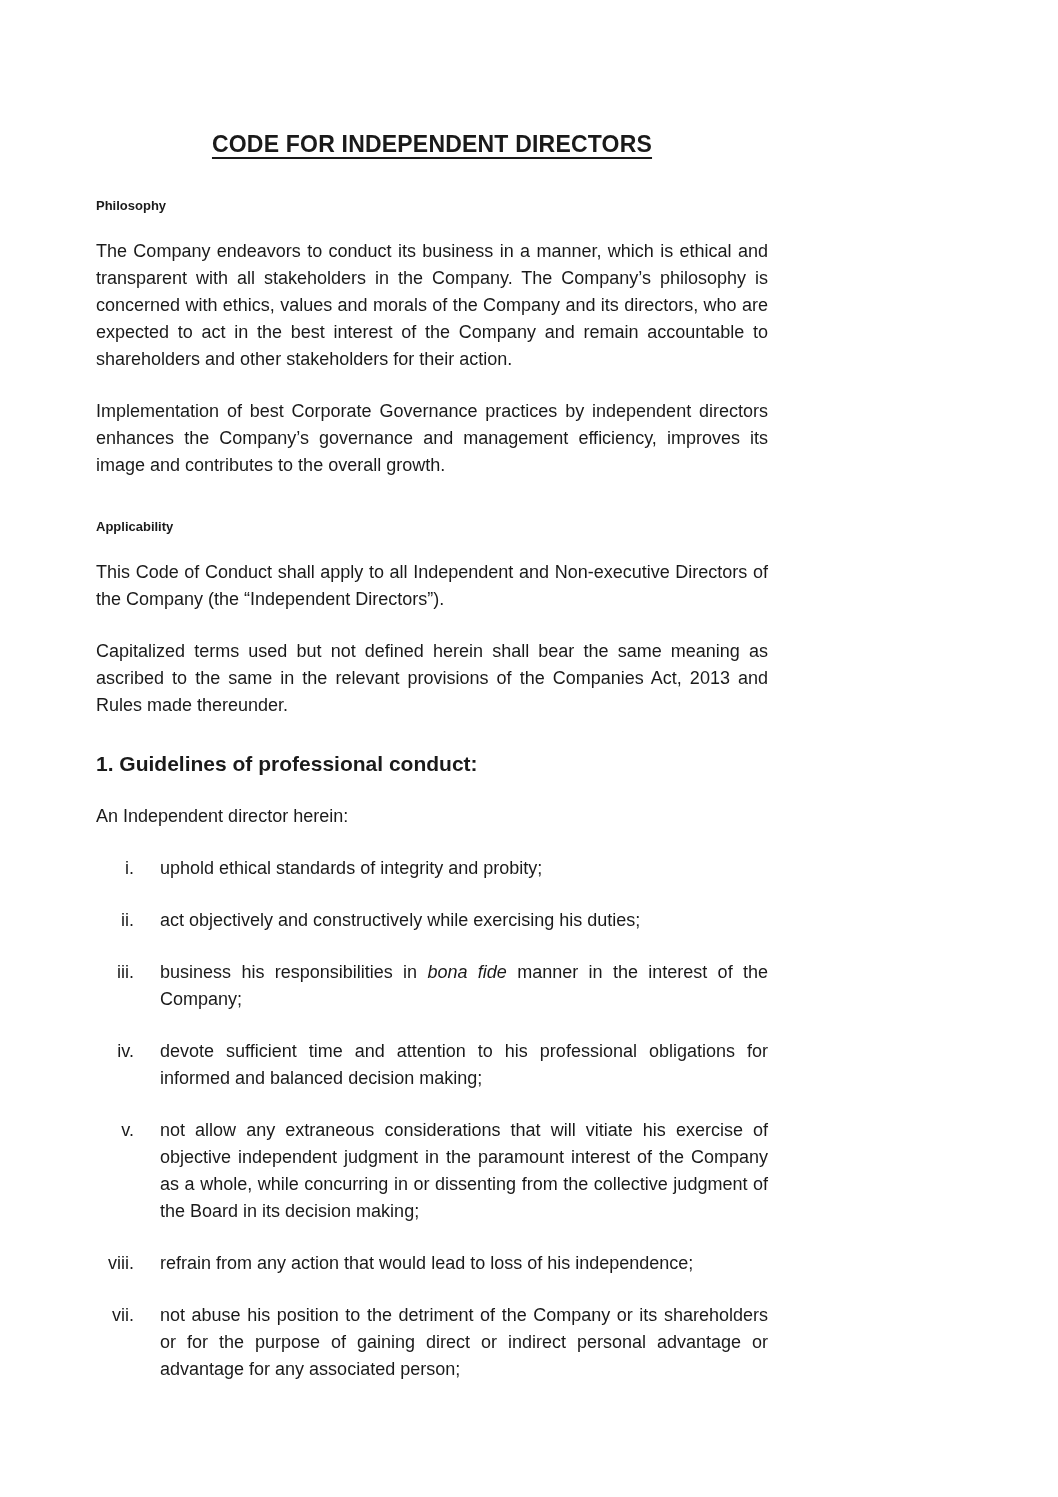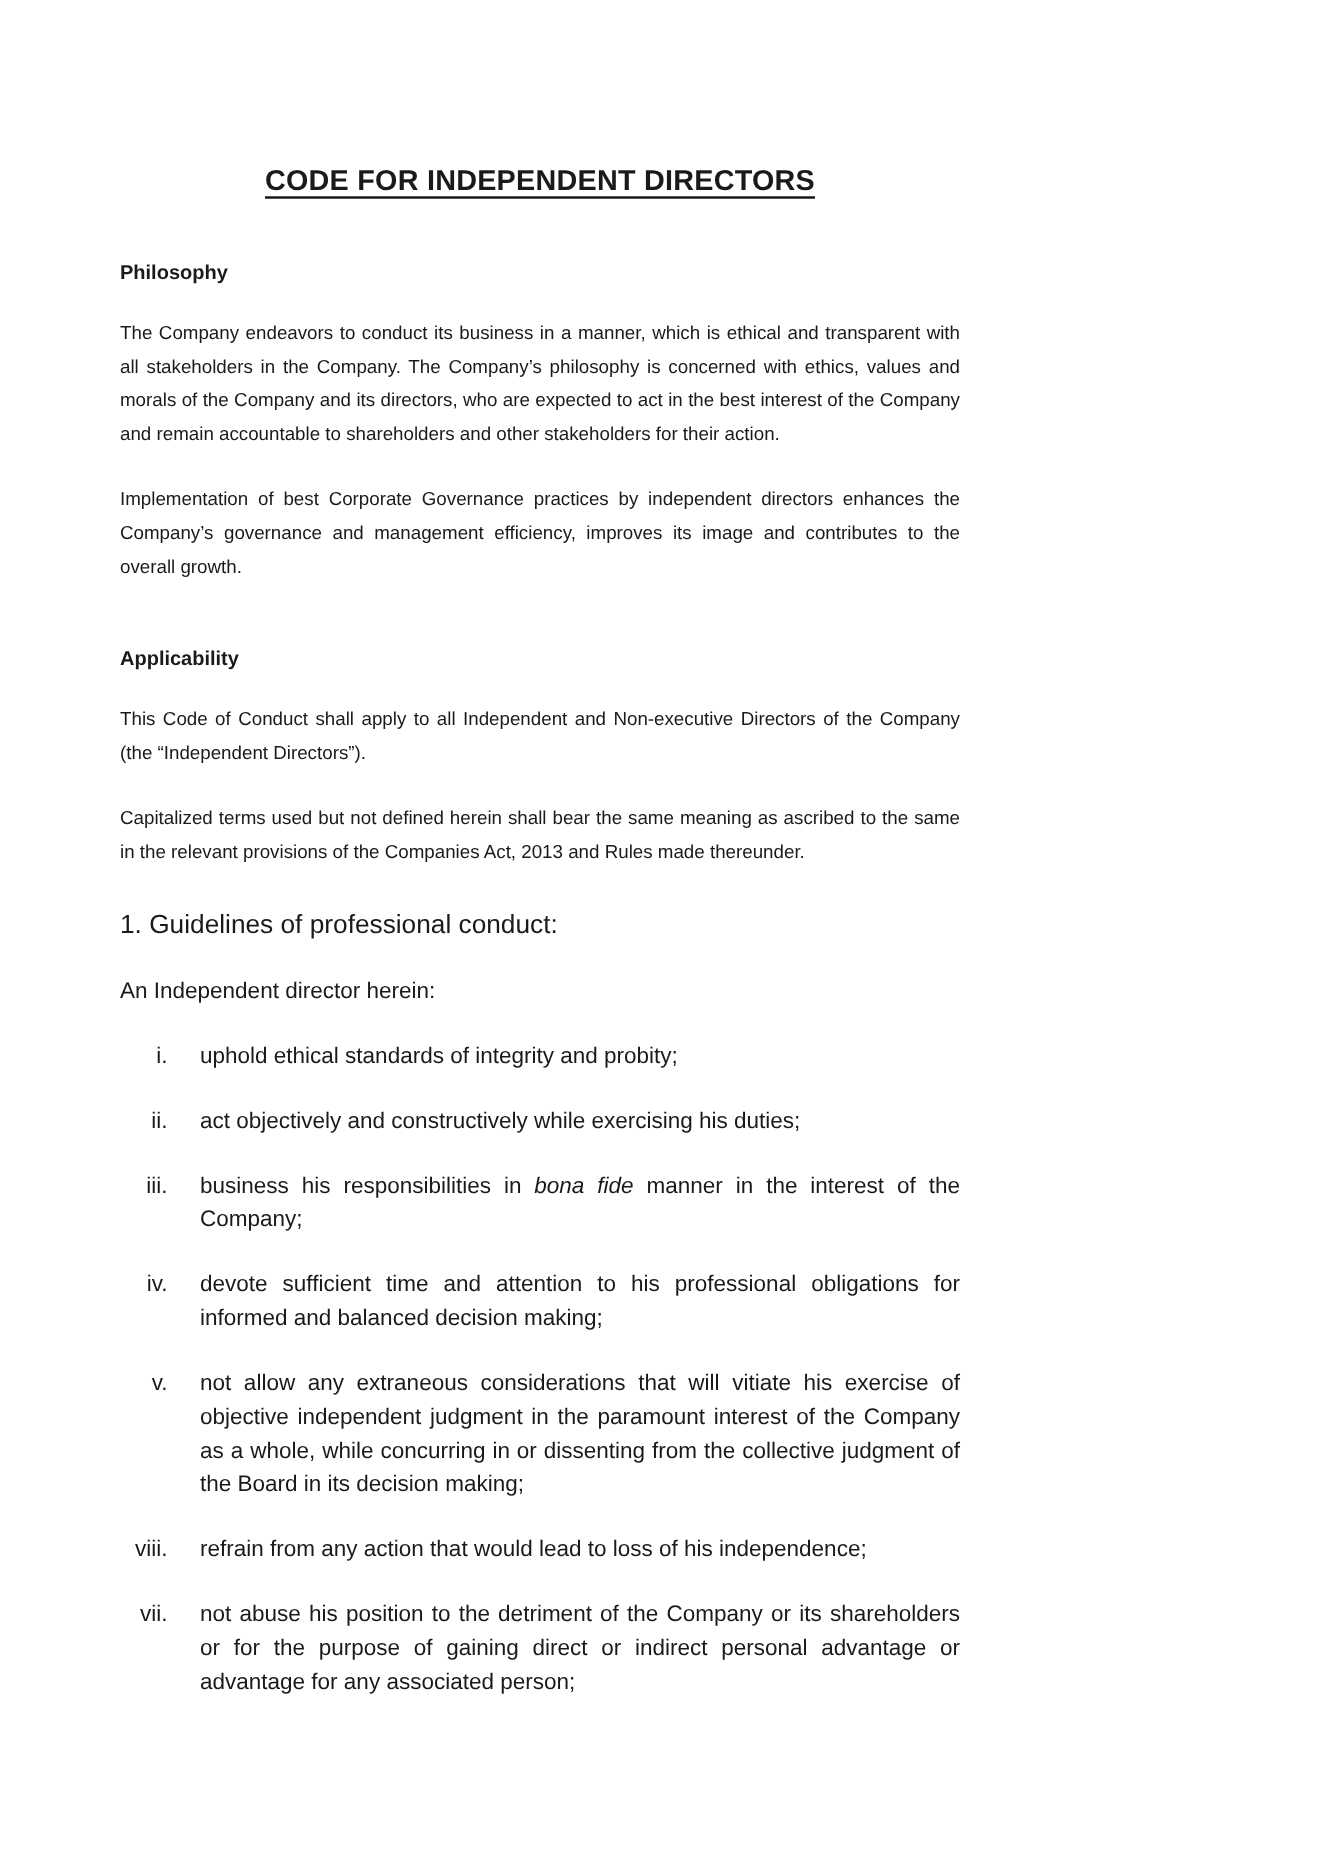--- a/index.html
+++ b/index.html
@@ -29,34 +29,34 @@
     text-align: center;
     letter-spacing: 0.2px;
   }
   .doc-title span {
     text-decoration: underline;
     text-decoration-thickness: 2px;
     text-underline-offset: 5px;
   }
 
   .section-heading {
-    margin-top: 52px;
-    font-size: 16px;
+    margin-top: 40px;
+    font-size: 13px;
     font-weight: bold;
   }
 
   .guidelines-heading {
     margin-top: 33px;
     font-size: 21px;
-    font-weight: normal;
+    font-weight: bold;
   }
 
   .doc-paragraph {
     margin-top: 25px;
-    font-size: 15px;
+    font-size: 18px;
     line-height: 27px;
     text-align: justify;
   }
 
   .list-intro {
     margin-top: 27px;
     font-size: 18px;
     line-height: 27px;
   }
 

